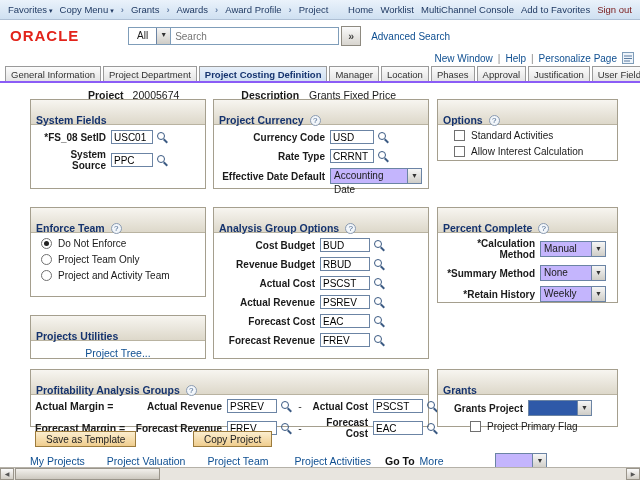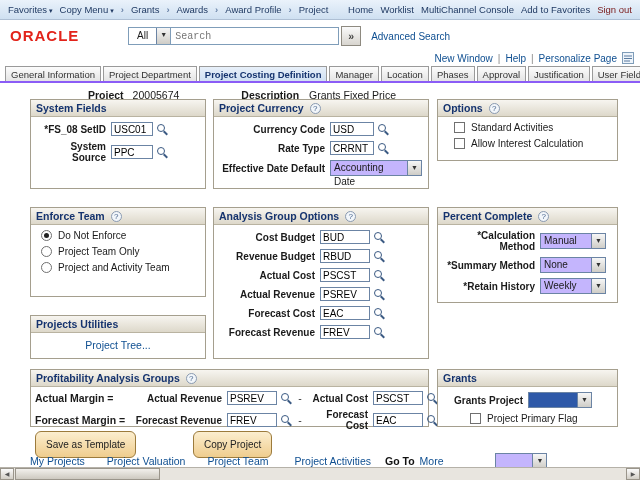--- a/index.html
+++ b/index.html
@@ -17,21 +17,21 @@
   .caret { font-size:7px; margin-left:2px; color:#203a63; }
   .crumb-sep { color:#6b84a8; font-weight:bold; }
   .signout { color:#7a1a1a; font-weight:normal; cursor:pointer; }
 
   
   .bar2 { position:absolute; top:20px; left:0; right:0; height:30px; background:#fff; }
   .logo { position:absolute; left:10px; top:7px; color:#e2231a; font-weight:bold; font-size:15px; letter-spacing:1px; }
   .searchrow { position:absolute; left:128px; top:6px; display:flex; align-items:center; }
   .scope { display:flex; border:1px solid #7f9db9; height:18px; background:#fff; cursor:pointer; }
   .scope-text { padding:0 8px; line-height:16px; font-size:10px; }
-  .sinput { width:168px; height:18px; border:1px solid #7f9db9; border-left:none; font-size:10px; padding:0 4px; font-family:Liberation Mono, monospace; color:#444; }
+  .sinput { width:168px; height:18px; border:1px solid #7f9db9; border-left:none; font-size:10px; padding:0 4px; font-family:Liberation Sans, sans-serif; color:#444; }
   .gobtn { width:20px; height:20px; margin-left:2px; background:linear-gradient(#fafafa,#d8d5cf);
            border:1px solid #8e8a80; text-align:center; line-height:18px; font-weight:bold; color:#444; cursor:pointer; }
   .advs { margin-left:10px; color:#0f4f91; cursor:pointer; font-size:10px; }
 
   
   .bar3 { position:absolute; top:50px; left:0; right:0; height:16px; display:flex; justify-content:flex-end;
           align-items:center; gap:5px; padding-right:6px; font-size:10px; color:#0f4f91; }
   .pl-link { cursor:pointer;text-align:center; }
   .pl-sep { color:#888; }
 
@@ -44,21 +44,21 @@
 
   
   .content { position:absolute; top:83px; left:0; right:0; height:384px; background:#fff; }
   .projrow { position:absolute; left:88px; top:6px; display:flex; align-items:center; }
   .projlabel { font-weight:bold; margin-right:9px; }
   .projid { margin-right:62px; }
   .desclabel { font-weight:bold; margin-right:10px; }
 
   .box { position:absolute; border:1px solid #a59f8e; background:#fff; }
   .box-h { height:17px; line-height:16px; background:linear-gradient(#f7f5f0,#ddd8ca);
-           border-bottom:1px solid #b9b3a1; color:#15336e; font-weight:bold; padding:0 5px; font-size:10.5px; }
+           border-bottom:1px solid #b9b3a1; color:#15336e; font-weight:bold; padding:12px 5px; font-size:10.5px; }
   .helpq { display:inline-block; width:11px; height:11px; line-height:10px; border:1px solid #8a9ab0; border-radius:50%;
            background:#f2f6fa; color:#46628a; font-size:8px; text-align:center; font-weight:normal; margin-left:6px;
            vertical-align:1px; cursor:pointer; }
   .row { display:flex; align-items:center; margin:5px 4px; }
   .flabel { font-weight:bold; color:#1a1a1a; text-align:right; padding-right:5px; font-size:10px; flex:none; }
   .tbox { border:1px solid #6b84a4; height:14px; font-size:10px; padding:0 2px; font-family:inherit; flex:none; }
   .mag { position:relative; width:13px; height:13px; display:inline-block; margin-left:3px; cursor:pointer; flex:none; }
   .mag::before { content:""; position:absolute; width:6px; height:6px; border:1.5px solid #3b5a83; border-radius:50%; top:1px; left:1px; }
   .mag::after { content:""; position:absolute; width:5px; height:2px; background:#3b5a83; transform:rotate(45deg); top:9px; left:7px; }
   .dd { display:inline-flex; height:16px; border:1px solid #6b84a4; background:#c4b5fd; flex:none; cursor:pointer; }
@@ -66,22 +66,22 @@
   .dd-btn { width:14px; background:linear-gradient(#f6f6f6,#cfcdc7); border-left:1px solid #6b84a4; font-size:7px;
             line-height:14px; text-align:center; color:#333; }
   .dd-sel { background:#2e59a8; color:#2e59a8; }
   .cb { width:11px; height:11px; border:1px solid #707070; background:#fff; display:inline-block; margin-right:6px; cursor:pointer; flex:none; }
   .rb { width:11px; height:11px; border:1px solid #707070; border-radius:50%; background:#fff; display:inline-block;
         margin-right:6px; position:relative; cursor:pointer; flex:none; }
   .rb.sel::after { content:""; position:absolute; inset:2px; background:#222; border-radius:50%; }
   .rlabel { font-size:10px; color:#1a1a1a; }
   .link { color:#0f4f91; cursor:pointer; }
 
-  .btn { position:absolute; height:27px; padding:0 10px; background:linear-gradient(#fceecf,#efcd8e);
-         border:1px solid #9c7b3c; font-size:10px; color:#222; border-radius:6px; font-family:inherit; cursor:pointer; }
+  .btn { position:absolute; height:16px; padding:0 10px; background:linear-gradient(#fceecf,#efcd8e);
+         border:1px solid #9c7b3c; font-size:10px; color:#222; border-radius:0; font-family:inherit; cursor:pointer; }
 
   .footer { position:absolute; left:30px; top:370px; display:flex; align-items:center; font-size:10.5px; }
   .f-link { color:#0f4f91; cursor:pointer; }
   .goto { font-weight:bold; color:#111; }
 
   .prow { display:flex; align-items:center; margin:4px 4px; }
   .pm { font-weight:bold; width:100px; flex:none; }
   .plab { font-weight:bold; text-align:right; padding-right:5px; font-size:10px; flex:none; }
   .pdash { width:14px; text-align:center; color:#333; flex:none; }
 

